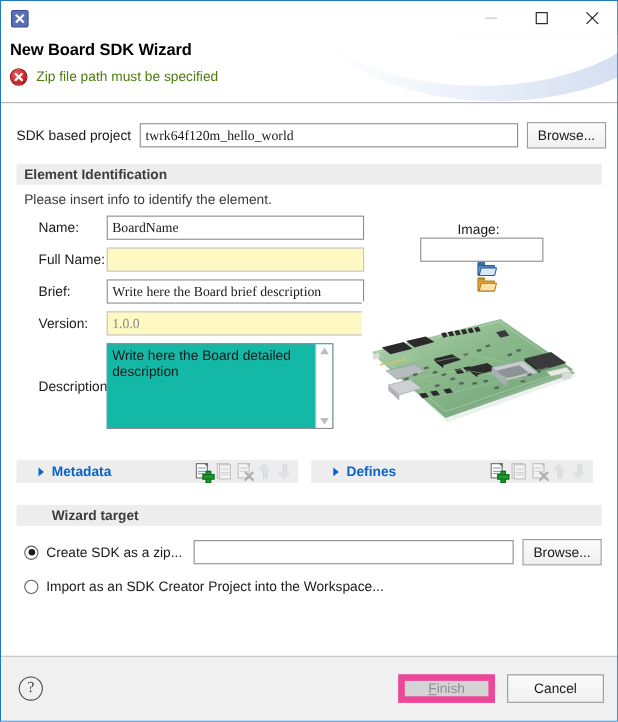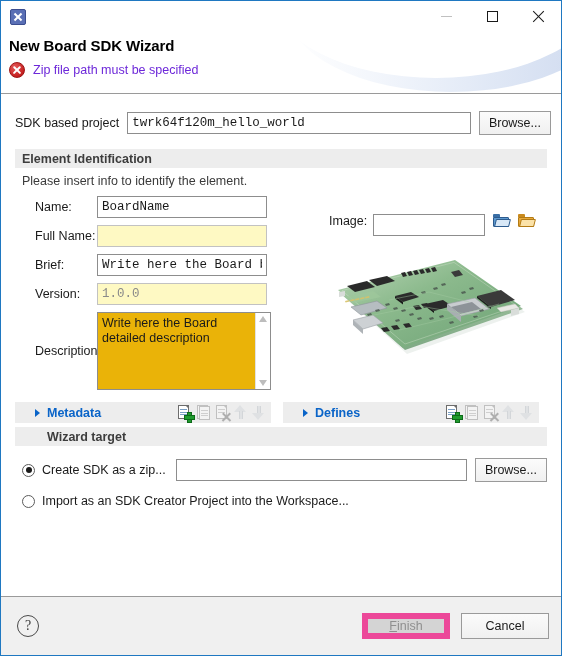--- a/index.html
+++ b/index.html
@@ -118,21 +118,21 @@
     content: "";
     position: absolute;
     left: 2px; top: 6px; width: 10px; height: 2.2px;
     background: #ffffff; border-radius: 1px;
   }
   #error-icon::before { transform: rotate(45deg); }
   #error-icon::after  { transform: rotate(-45deg); }
   #error-text {
     margin-left: 8px;
     font-size: 12.5px;
-    color: #6d28d9;
+    color: #4d7c0f;
   }
 
   
   #body {
     flex: 1 1 auto;
     background: #ffffff;
     position: relative;
     padding: 0;
   }
 
@@ -140,21 +140,21 @@
   #sdk-row {
     display: flex;
     align-items: center;
     margin: 17px 10px 0 14px;
   }
   #sdk-label { font-size: 12.5px; color: #1a1a1a; white-space: nowrap; }
   .txtinput {
     height: 22px;
     border: 1px solid #8d8d8d;
     background: #ffffff;
-    font-family: Liberation Mono, monospace;
+    font-family: Liberation Serif, serif;
     font-size: 12.5px;
     color: #1a1a1a;
     padding: 0 4px;
     outline: none;
   }
   .txtinput.disabled {
     background: #fef9c3;
     border: 1px solid #c2c2c2;
     color: #8a8a8a;
   }
@@ -209,31 +209,31 @@
     align-items: center;
     margin-bottom: 7px;
   }
   .field-label {
     width: 82px;
     flex: 0 0 auto;
     font-size: 12.5px;
     color: #1a1a1a;
     padding-left: 20px;
   }
-  .field-input { width: 170px; flex: 0 0 auto; }
+  .field-input { width: 234px; flex: 0 0 auto; }
 
   #desc-row { display: flex; align-items: center; margin-top: 2px; }
   #desc-label {
     width: 82px; flex: 0 0 auto;
     font-size: 12.5px; color: #1a1a1a; padding-left: 20px;
   }
   #desc-box {
-    width: 174px; height: 78px;
+    width: 206px; height: 78px;
     border: 1px solid #8d8d8d;
-    background: #eab308;
+    background: #14b8a6;
     display: flex;
     position: relative;
   }
   #desc-text {
     flex: 1 1 auto;
     padding: 3px 4px;
     font-size: 12.5px;
     color: #1a1a1a;
     line-height: 15px;
     white-space: pre-wrap;
@@ -250,21 +250,21 @@
   .chev { width: 9px; height: 6px; position: relative; }
   .chev::before {
     content: ""; position: absolute; left: 0; top: 0;
     border-left: 4.5px solid transparent;
     border-right: 4.5px solid transparent;
   }
   .chev.up::before { border-bottom: 6px solid #bdbdbd; }
   .chev.down::before { border-top: 6px solid #bdbdbd; }
 
   
-  #image-row { display: flex; margin-top: 18px; }
+  #image-row { display: flex; align-items: center; margin-top: 6px; flex-direction: column; }
   #image-label { font-size: 12.5px; color: #1a1a1a; margin-right: 6px; }
   #image-input { width: 112px; }
   .folder-icon {
     width: 17px; height: 14px;
     margin-left: 8px;
     position: relative;
     flex: 0 0 auto;
   }
   .folder-icon .tab {
     position: absolute; left: 0; top: 0;
@@ -396,21 +396,21 @@
   }
   .arrow-icon.down .shaft { top: 1px; height: 8px; }
   .arrow-icon.down .head {
     bottom: 0;
     border-left: 6.5px solid transparent;
     border-right: 6.5px solid transparent;
     border-top: 7px solid #cfd4d9;
   }
 
   
-  #wizard-target-header { margin-top: 4px; padding-left: 32px; }
+  #wizard-target-header { margin-top: 20px; padding-left: 32px; }
   .radio-row {
     display: flex;
     align-items: center;
     margin: 0 14px;
     padding-left: 7px;
   }
   #radio-row-1 { margin-top: 12px; }
   #radio-row-2 { margin-top: 12px; }
   .radio {
     width: 13px; height: 13px;

